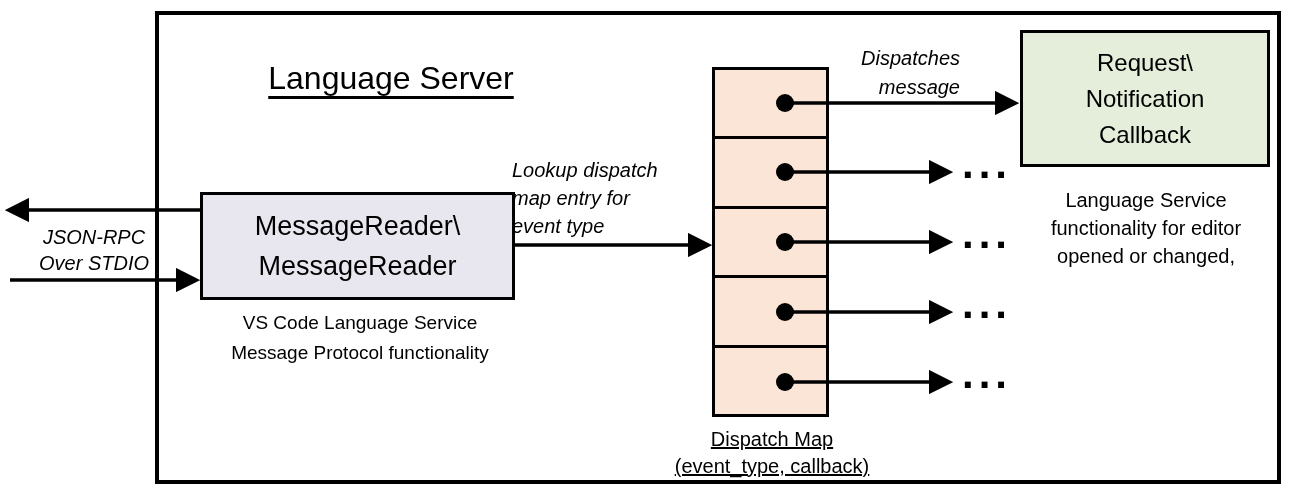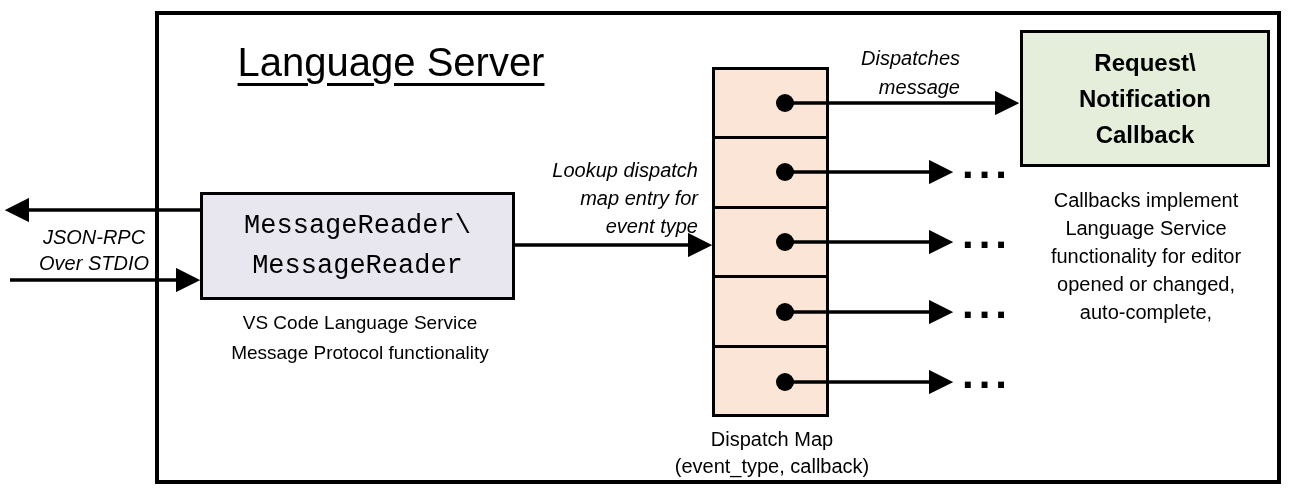--- a/index.html
+++ b/index.html
@@ -4,43 +4,43 @@
 <style>
   html,body{margin:0;padding:0;background:#ffffff;}
   #canvas{
     position:relative;width:1291px;height:494px;background:#ffffff;
     font-family:"Liberation Sans",sans-serif;color:#000;overflow:hidden;
   }
   .abs{position:absolute;}
   
   #outer-box{left:155px;top:11px;width:1126px;height:473px;border:4px solid #000;box-sizing:border-box;z-index:1;background:#fff;}
   
-  #title{left:230px;top:40px;width:322px;text-align:center;font-size:40px;
+  #title{left:230px;top:60px;width:322px;text-align:center;font-size:32px;
          text-decoration:underline;text-underline-offset:7px;text-decoration-thickness:3px;z-index:3;}
   
   #reader-box{left:200px;top:192px;width:315px;height:108px;background:#e8e6ef;border:3px solid #000;
               box-sizing:border-box;z-index:2;display:flex;flex-direction:column;justify-content:center;
-              align-items:center;text-align:center;font-size:27px;line-height:40px;font-family:Liberation Mono, monospace;}
+              align-items:center;text-align:center;font-size:27px;line-height:40px;}
   #reader-caption{left:178px;top:308px;width:364px;text-align:center;font-size:19px;line-height:30px;z-index:3;}
   
   #io-label{left:20px;top:224px;width:148px;text-align:center;font-style:italic;font-size:20px;line-height:26px;z-index:3;}
   
-  #lookup-label{left:512px;top:156px;width:186px;text-align:right;font-style:italic;font-size:20px;line-height:28px;z-index:3;}
+  #lookup-label{left:512px;top:156px;width:186px;text-align:left;font-style:italic;font-size:20px;line-height:28px;z-index:3;}
   
   #dispatches-label{left:820px;top:44px;width:140px;text-align:right;font-style:italic;font-size:20px;line-height:29px;z-index:3;}
   
   #dispatch-map{left:712px;top:67px;width:117px;height:350px;border:3px solid #000;box-sizing:border-box;
                 display:flex;flex-direction:column;z-index:2;}
   #dispatch-map .cell{flex:1;background:#fbe5d6;border-bottom:3px solid #000;}
   #dispatch-map .cell:last-child{border-bottom:none;}
-  #map-caption{left:646px;top:426px;width:252px;text-align:center;font-size:20px;line-height:27px;z-index:3;}
+  #map-caption{left:646px;top:426px;width:252px;text-align:center;font-size:20px;line-height:27px;z-index:3;text-decoration:underline;}
   
   #callback-box{left:1020px;top:30px;width:250px;height:137px;background:#e4eeda;border:3px solid #000;
                 box-sizing:border-box;z-index:2;display:flex;flex-direction:column;justify-content:center;
-                align-items:center;text-align:center;font-size:24px;line-height:36px;font-weight:bold;}
+                align-items:center;text-align:center;font-size:24px;line-height:36px;}
   
   #callbacks-note{left:1002px;top:186px;width:288px;text-align:center;font-size:20px;line-height:28px;z-index:3;}
   
   #arrows{left:0;top:0;width:1291px;height:494px;z-index:4;pointer-events:none;}
   #arrows line{stroke:#000;stroke-width:3.5;}
   #arrows circle{fill:#000;}
   
   .ellipsis{width:60px;text-align:left;font-size:42px;font-weight:bold;letter-spacing:5px;line-height:42px;z-index:3;}
   .ellipsis{left:962px;}
   #ellipsis-1{top:143px;} #ellipsis-2{top:213px;} #ellipsis-3{top:283px;} #ellipsis-4{top:353px;}
@@ -91,25 +91,23 @@
     <div>(event_type, callback)</div>
   </div>
 
   <div class="abs" id="callback-box">
     <div>Request\</div>
     <div>Notification</div>
     <div>Callback</div>
   </div>
 
   <div class="abs" id="callbacks-note">
-    <div>Callbacks implement</div>
     <div>Language Service</div>
     <div>functionality for editor</div>
     <div>opened or changed,</div>
-    <div>auto-complete,</div>
   </div>
 
   <div class="abs ellipsis" id="ellipsis-1">...</div>
   <div class="abs ellipsis" id="ellipsis-2">...</div>
   <div class="abs ellipsis" id="ellipsis-3">...</div>
   <div class="abs ellipsis" id="ellipsis-4">...</div>
 
   <svg class="abs" id="arrows" viewBox="0 0 1291 494">
     <defs>
       <marker id="ah" markerWidth="7" markerHeight="7" refX="5.5" refY="3.5" orient="auto" markerUnits="strokeWidth">

